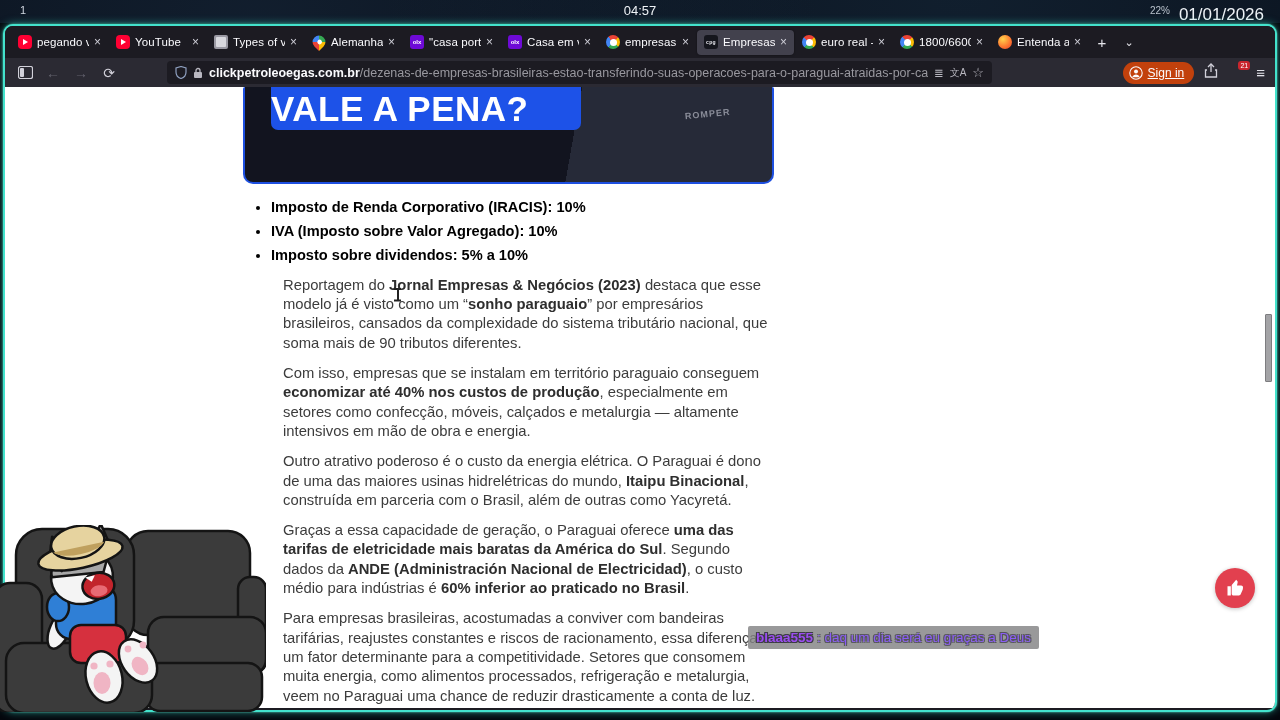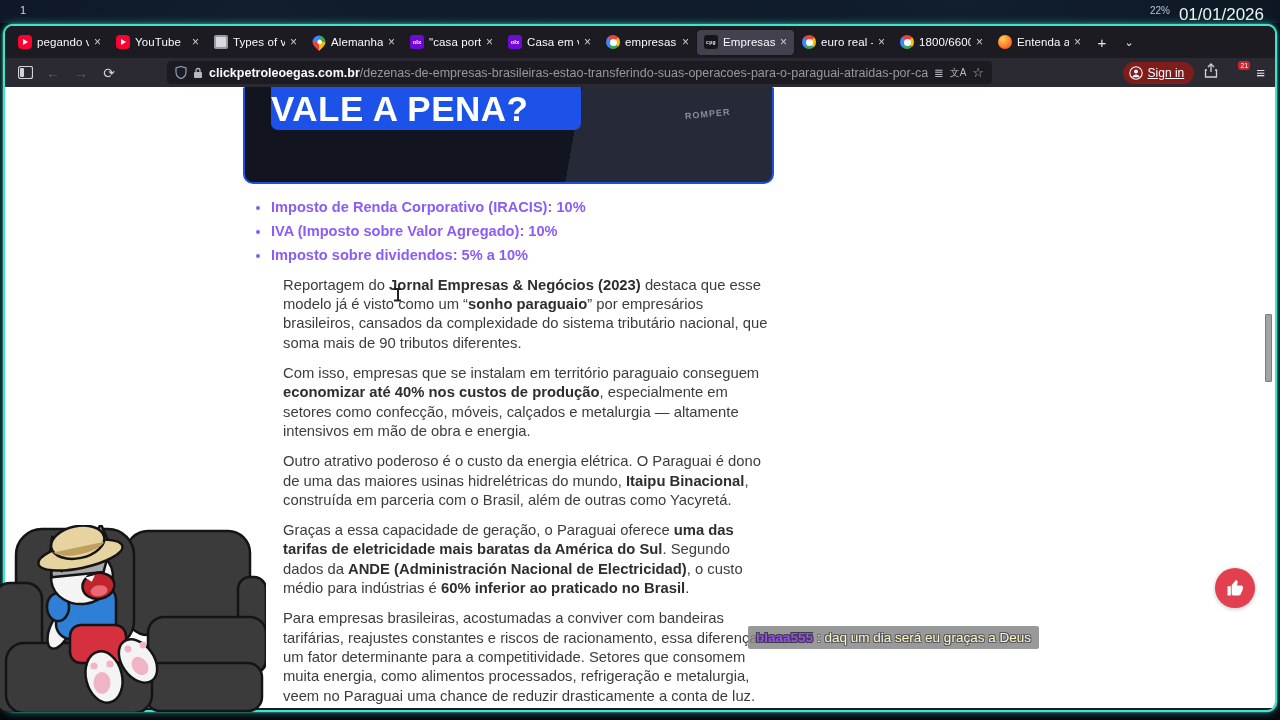--- a/index.html
+++ b/index.html
@@ -54,60 +54,61 @@
   .navbar { height:29px; background:#2b2a33; display:flex; align-items:center; padding:0 8px; gap:4px; }
   .nav-ico { color:#d2d1da; width:24px; height:22px; display:flex; align-items:center; justify-content:center; font-size:14px; border-radius:4px; flex:0 0 auto; }
   .nav-ico.dim { color:#62616c; }
   .urlbar { height:23px; background:#1c1b22; border-radius:4px; flex:1 1 auto; margin:0 12px 0 42px; display:flex; align-items:center; padding:0 8px; gap:6px; max-width:825px; }
   .urlbar .shield, .urlbar .lock { flex:0 0 auto; display:flex; }
   .url-text { flex:1 1 auto; white-space:nowrap; overflow:hidden; font-size:12.5px; }
   .url-domain { color:#fbfbfe; font-weight:bold; }
   .url-path { color:#99989f; }
   .page-act { color:#b9b8c1; font-size:11.5px; flex:0 0 auto; display:flex; align-items:center; }
   .nav-right { display:flex; align-items:center; gap:10px; margin-left:auto; padding-right:2px; }
-  .signin { display:flex; align-items:center; gap:5px; background:#7f1d1d; border-radius:11px; height:22px; padding:0 10px 0 6px; color:#fbfbfe; font-size:12px;text-decoration:underline; }
+  .signin { display:flex; align-items:center; gap:5px; background:#c2410c; border-radius:11px; height:22px; padding:0 10px 0 6px; color:#fbfbfe; font-size:12px;text-decoration:underline; }
   .ext-wrap { position:relative; width:18px; height:18px; }
   .ext-red { width:16px; height:16px; margin-top:3px; background:radial-gradient(circle at 40% 35%, #e0525e, #b3212e); border-radius:50% 50% 45% 45%; }
   .ext-badge { position:absolute; right:-4px; top:-3px; background:#c9252d; color:#fff; font-size:7px; padding:0 2px; border-radius:3px; line-height:9px; }
   .menu-ico { color:#e2e1e8; font-size:15px; letter-spacing:0; }
 
   
   .content { position:relative; background:#ffffff; height:621px; overflow:hidden; }
   .article { position:absolute; left:238px; top:0; width:531px; color:#3c3c3c; font-size:14.8px; line-height:19.3px; }
   b { color:#2e2e2e; }
   .thumb { position:relative; height:97px; background:linear-gradient(100deg,#12141f 0 62%, #262a38 62% 100%);
     border:2px solid #1d4fe0; border-top:none; border-radius:2px 2px 10px 10px; overflow:hidden; }
   .thumb-label { position:absolute; left:26px; top:-6px; width:310px; height:49px; background:#1d52e8; border-radius:7px;
     color:#fff; font-weight:bold; font-size:35px; line-height:56px; letter-spacing:.5px; }
   .thumb-shirt { position:absolute; left:440px; top:18px; color:#8a8d99; font-size:9px; font-weight:bold; transform:rotate(-6deg); letter-spacing:1px; }
-  .bullets { margin:14px 0 0 28px; font-weight:bold; color:#8b5cf6; font-size:14.6px; }
+  .bullets { margin:14px 0 0 28px; font-weight:bold; color:#000000; font-size:14.6px; }
   .bullets li { margin-bottom:4.5px; }
   .article p { margin-top:11px;margin-left:40px; }
   .article h2 { margin-top:16px; color:#1d1d1d; font-size:21.5px; line-height:24px; letter-spacing:-.2px; }
 
   
   .scroll-thumb { position:absolute; right:3px; top:227px; width:7px; height:68px; background:#a3a3a6; border:1px solid #7d7d80; border-radius:1px; }
 
   
   .cat-overlay { position:absolute; left:0; top:525px; width:266px; height:187px; }
   .chat-line { position:absolute; left:748px; top:626px; height:23px; background:rgba(130,130,132,.82); border-radius:2px;
     display:flex; align-items:center; padding:0 8px; font-size:13.5px; font-weight:bold; white-space:nowrap; }
   .chat-user { color:#9b4df0; text-shadow:-1px -1px 0 #3c3c44,1px -1px 0 #3c3c44,-1px 1px 0 #3c3c44,1px 1px 0 #3c3c44; }
-  .chat-msg { color:#fef9c3; margin-left:4px; text-shadow:-1px -1px 0 #55555c,1px -1px 0 #55555c,-1px 1px 0 #55555c,1px 1px 0 #55555c; font-weight:normal; }
+  .chat-msg { color:#8b5cf6; margin-left:4px; text-shadow:-1px -1px 0 #55555c,1px -1px 0 #55555c,-1px 1px 0 #55555c,1px 1px 0 #55555c; font-weight:normal; }
   .like-btn { position:absolute; left:1215px; top:568px; width:40px; height:40px; border-radius:50%;
     background:#e2404f; display:flex; align-items:center; justify-content:center; box-shadow:0 1px 4px rgba(0,0,0,.25); }
   .cursor-ibeam { position:absolute; left:394px; top:288px; width:7px; height:13px; pointer-events:none; }
   .cursor-ibeam::before { content:""; position:absolute; left:3px; top:0; bottom:0; width:1.5px; background:#222; }
   .cursor-ibeam::after { content:""; position:absolute; left:0; right:0; top:0; height:1.5px; background:#222; box-shadow:0 11.5px 0 #222; }
 </style>
 </head>
 <body>
 
 <div class="sysbar">
   <span class="ws">1</span>
+  <div class="clock">04:57</div>
   <span class="batt">22%</span>
   <span class="date">01/01/2026</span>
 </div>
 
 <div class="bwindow">
 
   <div class="tabbar">
     <div class="tab">
       <span class="favicon fav-youtube"></span>
       <span class="tab-title">pegando vis</span>

